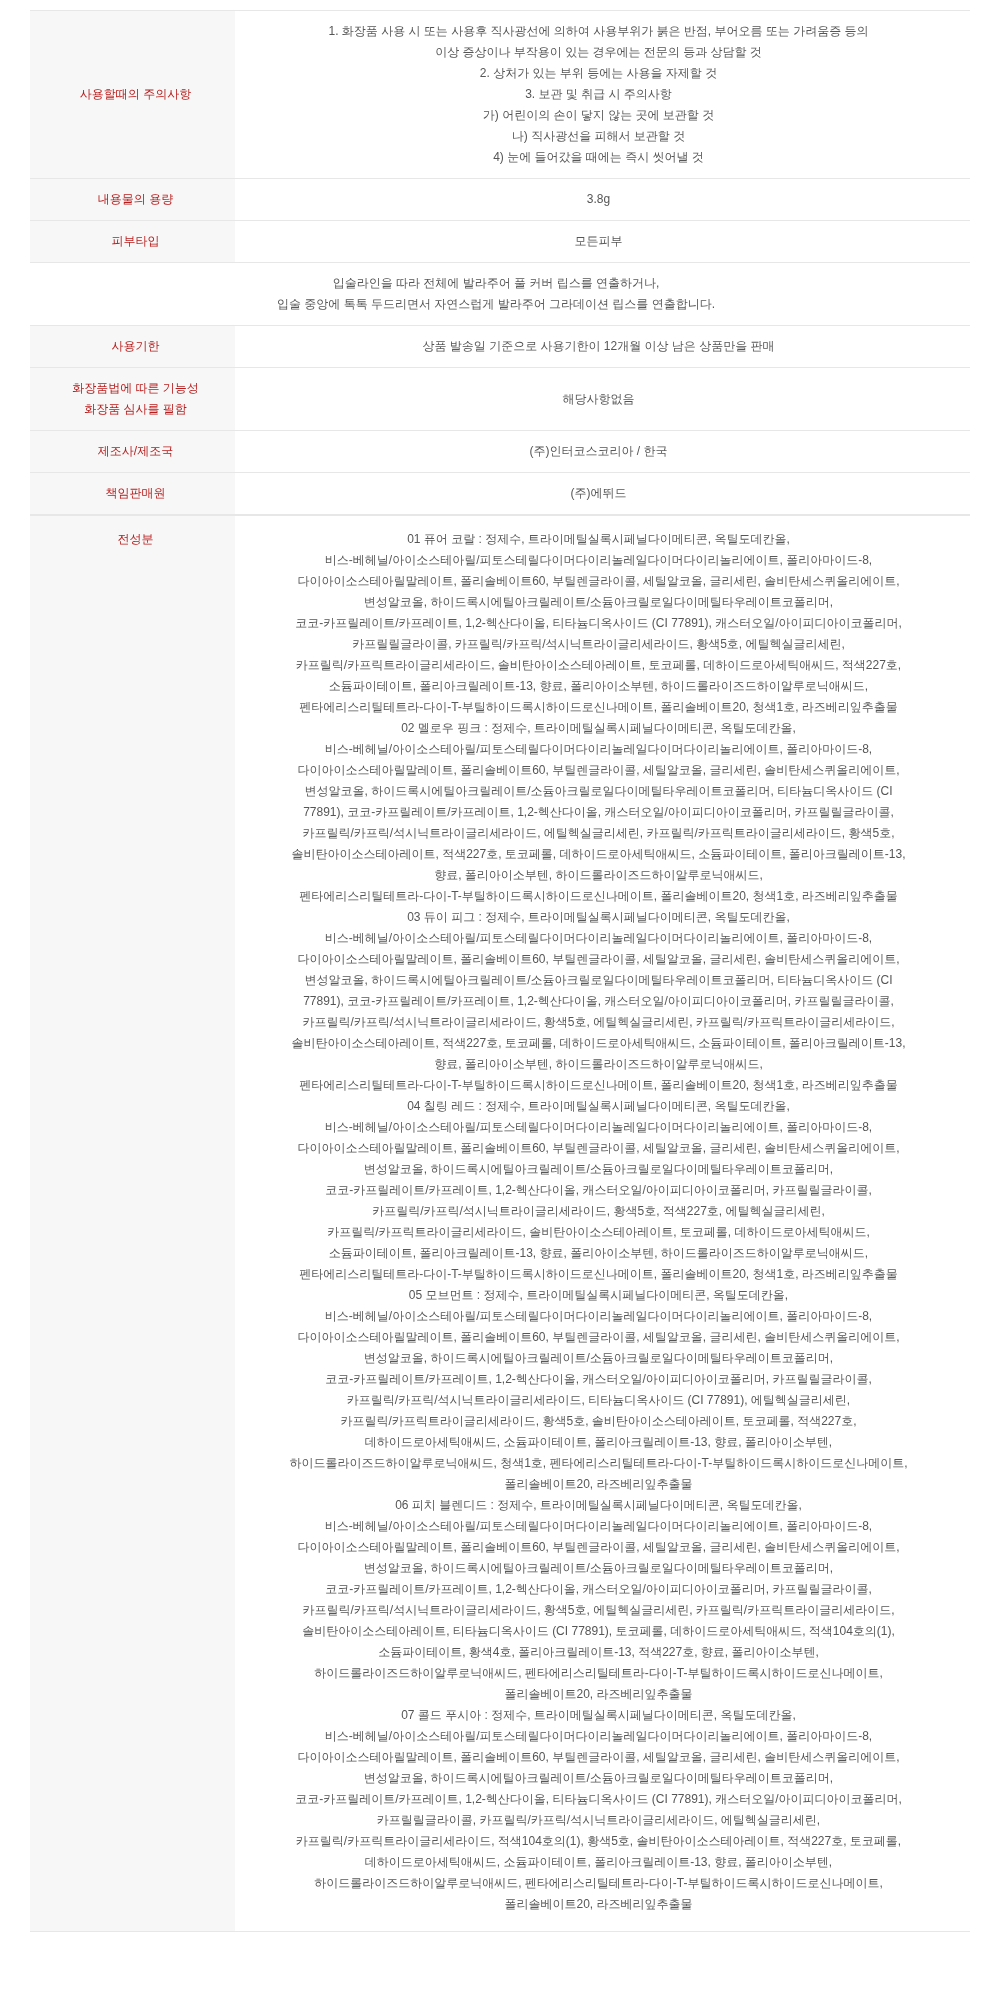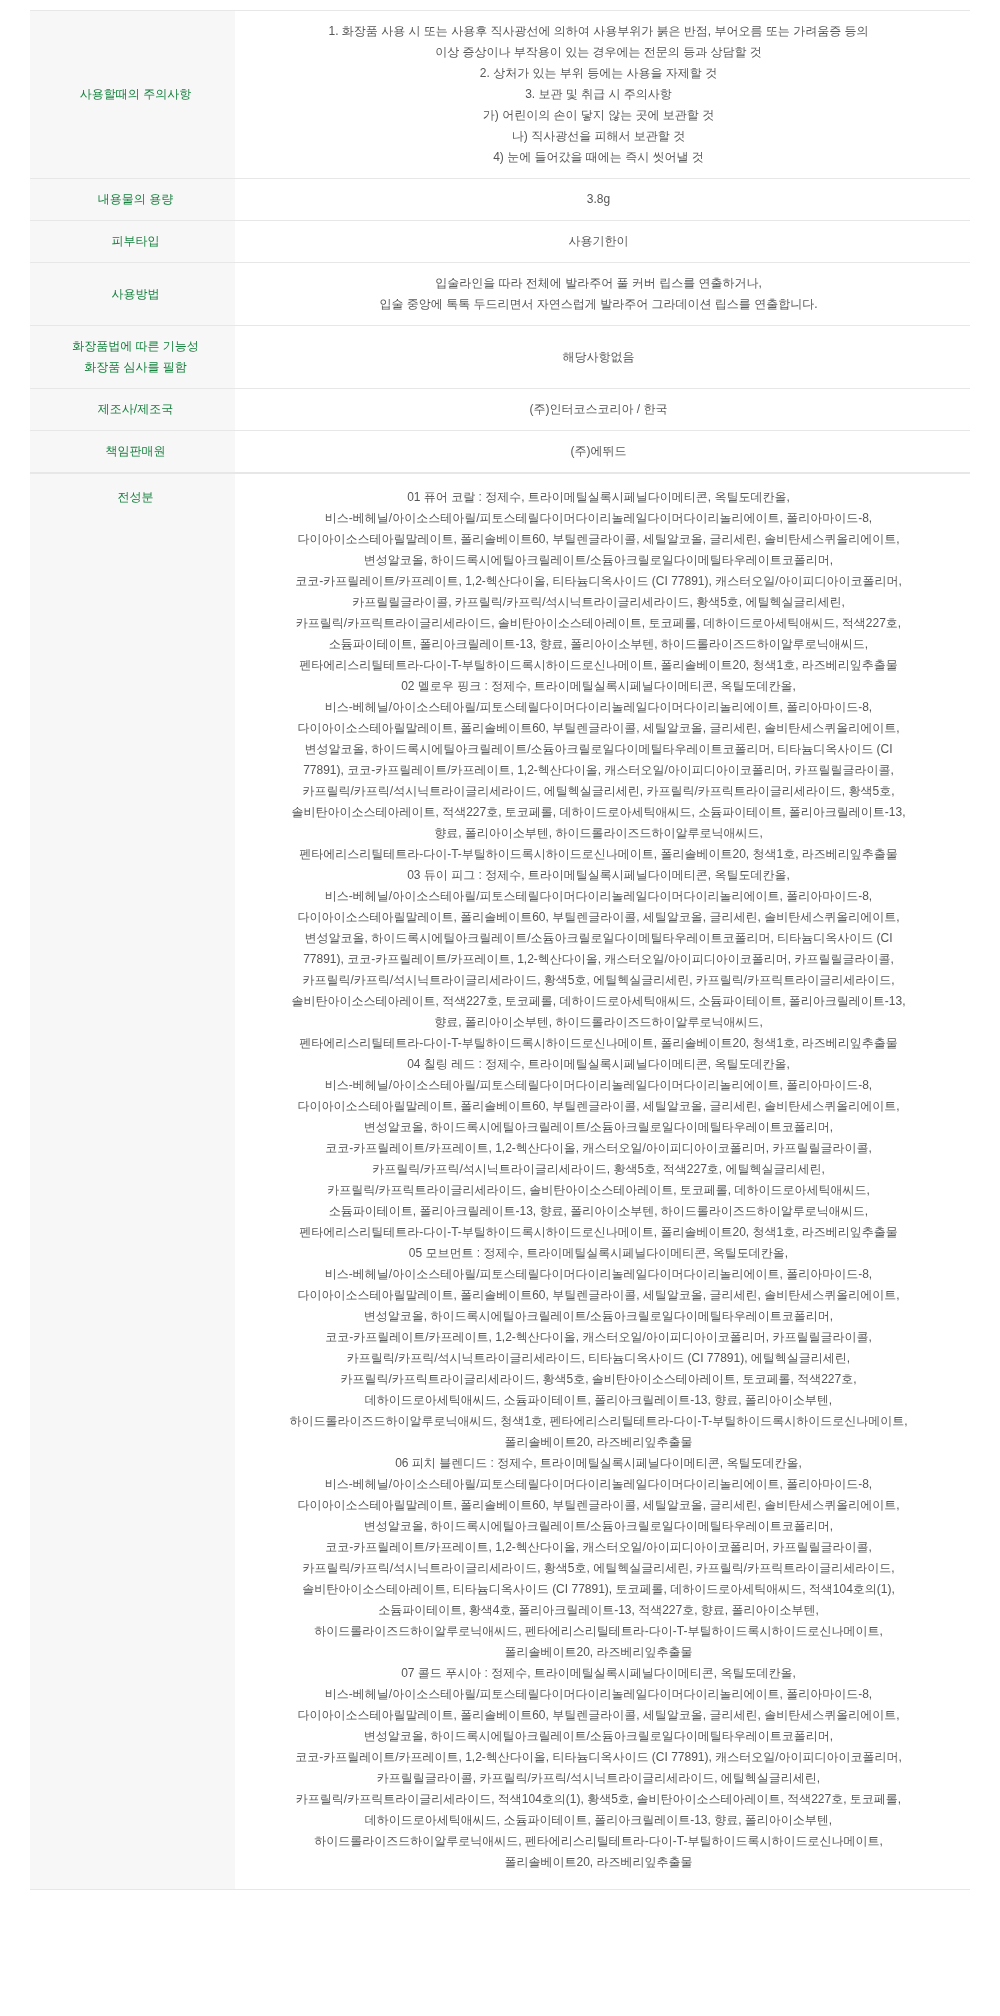--- a/index.html
+++ b/index.html
@@ -1,21 +1,21 @@
 <!DOCTYPE html>
 <html><head>
 <meta charset="utf-8">
 <style>
   html,body{margin:0;padding:0;background:#ffffff;}
   body{width:1000px;font-family:"Liberation Sans","DejaVu Sans",sans-serif;-webkit-font-smoothing:antialiased;}
   .page{width:1000px;box-sizing:border-box;padding:10px 30px 0 30px;}
   .table{width:940px;border-top:1px solid #e7e7e7;}
   .row{display:flex;border-bottom:1px solid #e7e7e7;align-items:stretch;}
   .cell{box-sizing:border-box;font-size:12px;line-height:21px;white-space:pre-line;word-break:keep-all;display:flex;flex-direction:column;justify-content:center;text-align:center;}
-  .label{width:205px;flex:0 0 205px;background:#f7f7f7;color:#15803d;padding:10px 12px 10px 18px;}
+  .label{width:205px;flex:0 0 205px;background:#f7f7f7;color:#b91c1c;padding:10px 12px 10px 18px;}
   .value{flex:1;color:#565656;padding:10px 28px 10px 20px;}
   .para{margin:0;}
   .para + .para{}
   .row-ingredients .value{padding-top:13px;padding-bottom:16px;justify-content:flex-start;}
   .row-ingredients .label{justify-content:flex-start;padding-top:13px;}
 </style>
 </head>
 <body>
 
 <div class="page">
@@ -29,26 +29,29 @@
 가) 어린이의 손이 닿지 않는 곳에 보관할 것
 나) 직사광선을 피해서 보관할 것
 4) 눈에 들어갔을 때에는 즉시 씻어낼 것</p></div>
       </div>
       <div class="row">
         <div class="cell label">내용물의 용량</div>
         <div class="cell value"><p class="para">3.8g</p></div>
       </div>
       <div class="row">
         <div class="cell label">피부타입</div>
-        <div class="cell value"><p class="para">사용기한이</p></div>
+        <div class="cell value"><p class="para">모든피부</p></div>
       </div>
       <div class="row">
-        <div class="cell label">사용방법</div>
         <div class="cell value"><p class="para">입술라인을 따라 전체에 발라주어 풀 커버 립스를 연출하거나,
 입술 중앙에 톡톡 두드리면서 자연스럽게 발라주어 그라데이션 립스를 연출합니다.</p></div>
+      </div>
+      <div class="row">
+        <div class="cell label">사용기한</div>
+        <div class="cell value"><p class="para">상품 발송일 기준으로 사용기한이 12개월 이상 남은 상품만을 판매</p></div>
       </div>
       <div class="row">
         <div class="cell label">화장품법에 따른 기능성
 화장품 심사를 필함</div>
         <div class="cell value"><p class="para">해당사항없음</p></div>
       </div>
       <div class="row">
         <div class="cell label">제조사/제조국</div>
         <div class="cell value"><p class="para">(주)인터코스코리아 / 한국</p></div>
       </div>

